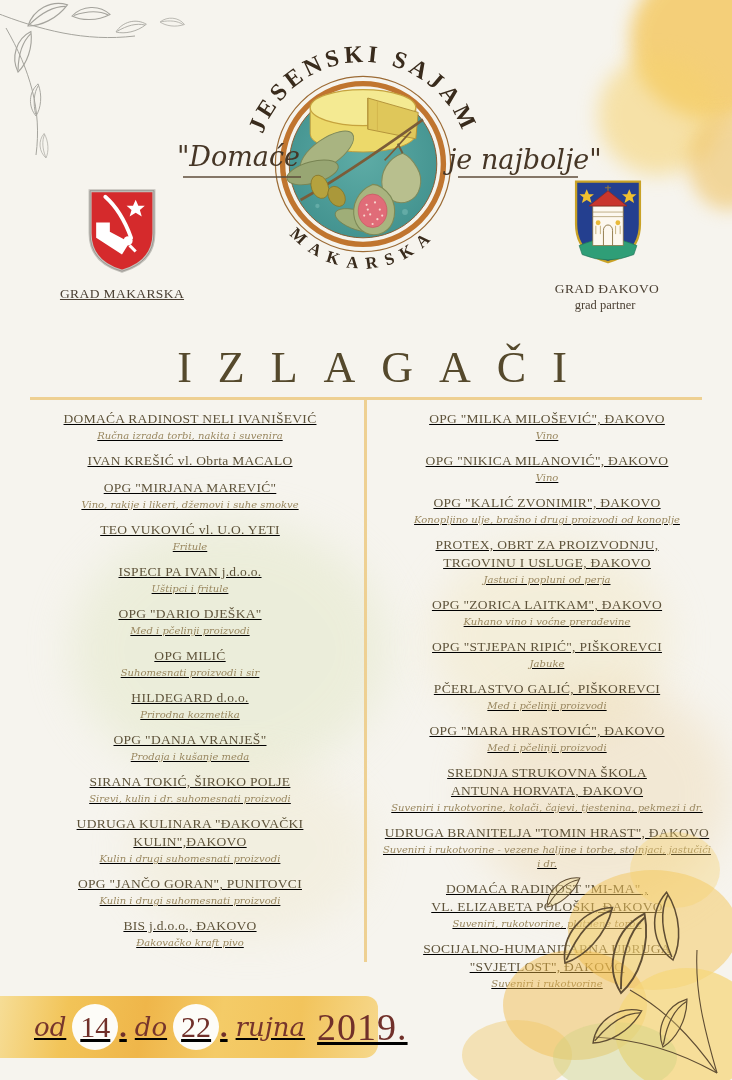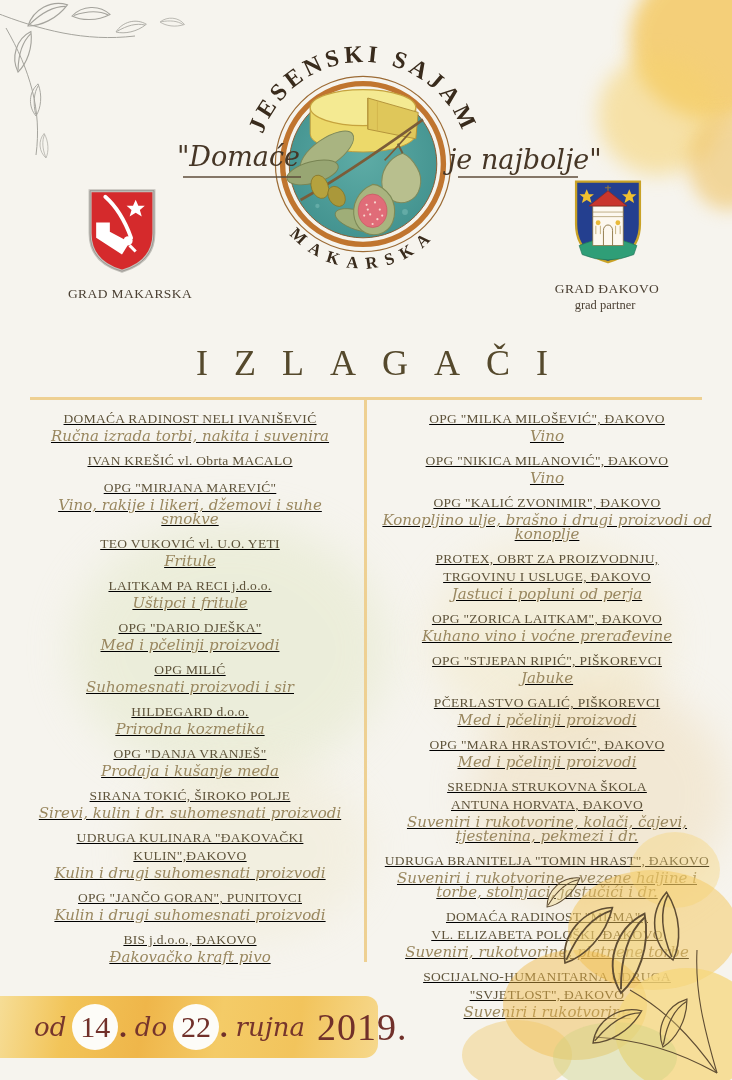--- a/index.html
+++ b/index.html
@@ -9,35 +9,35 @@
   .blob{position:absolute;border-radius:50%;pointer-events:none;}
   
   .quote{position:absolute;font-family:"DejaVu Serif",serif;font-style:italic;
     font-size:27px;color:#463626;white-space:nowrap;}
   .quote-line{position:absolute;height:2px;background:#5d4c39;opacity:.75;}
   
   .coa-caption{position:absolute;text-align:center;color:#4b4033;font-size:13.5px;letter-spacing:.4px;}
   .coa-sub{position:absolute;text-align:center;color:#4b4033;font-size:12.5px;}
   
   #section-title{position:absolute;top:342px;left:0;width:732px;text-align:center;
-    font-size:36px;color:#55492c;letter-spacing:26px;padding-left:38px;box-sizing:border-box;}
+    font-size:44px;color:#55492c;letter-spacing:26px;padding-left:38px;box-sizing:border-box;}
   .rule-h{position:absolute;background:#eed092;}
   
   .col{position:absolute;top:410px;display:flex;flex-direction:column;text-decoration:underline;}
   #col-left{left:28px;width:324px;}
   #col-right{left:382px;width:330px;}
   .entry{margin-bottom:9px;text-align:center;}
   .entry-name{font-size:13.5px;line-height:18px;color:#5f543b;letter-spacing:.3px;white-space:pre-line;}
-  .entry-desc{font-size:15px;line-height:14px;margin-top:1px;color:#99875f;
+  .entry-desc{font-size:10px;line-height:14px;margin-top:1px;color:#99875f;
     font-family:"DejaVu Serif",serif;font-style:italic;}
   
   #date-band{position:absolute;left:0;top:996px;width:378px;height:62px;
     border-radius:0 12px 14px 0;
     background:linear-gradient(100deg,#f6dd96 0%,#f2c458 18%,#efb64a 38%,#f4cb67 58%,#f2c45c 78%,#f6d88c 100%);
-    display:flex;align-items:center;padding-left:28px;box-sizing:border-box;}
+    display:flex;align-items:center;padding-left:28px;box-sizing:border-box;text-decoration:underline;}
   .date-word{font-family:"DejaVu Serif",serif;font-style:italic;font-size:26px;color:#76352c;margin:0 6px;}
   .date-circle{width:46px;height:46px;border-radius:50%;background:#fdfcf8;display:flex;
     align-items:center;justify-content:center;flex:0 0 auto;}
   .date-num{font-size:30px;color:#71302a;text-align:center;}
   .date-dot{font-size:30px;font-weight:bold;color:#71302a;margin:0 2px 0 1px;}
   .date-year{font-size:38px;color:#71302a;letter-spacing:1px;margin-left:6px;}
   svg{display:block;}
 </style>
 </head>
 <body>
@@ -140,21 +140,21 @@
     <path d="M8,6 H92 V62 Q92,100 50,112 Q8,100 8,62 Z" fill="#d52a2c" stroke="#c3c0ba" stroke-width="4"></path>
     <path d="M8,6 H92 V62 Q92,100 50,112 Q8,100 8,62 Z" fill="none" stroke="#8f8d88" stroke-width="1"></path>
     <polygon fill="#ffffff" points="68,18 71.5,26 80,26 73.5,31.5 76,40 68,35 60,40 62.5,31.5 56,26 64.5,26"></polygon>
     <g>
       <polygon fill="#ffffff" points="16,48 34,48 34,60 60,74 50,90 16,68"></polygon>
       <circle cx="58" cy="72" r="6" fill="#ffffff"></circle>
       <path d="M60,78 L68,86" stroke="#ffffff" stroke-width="4" fill="none"></path>
       <path d="M62,68 C54,46 44,28 28,14" stroke="#ffffff" stroke-width="5" fill="none" stroke-linecap="round"></path>
     </g>
   </svg>
-  <div class="coa-caption" style="left:40px;top:286px;width:180px;">GRAD MAKARSKA</div>
+  <div class="coa-caption" style="left:32px;top:286px;width:180px;text-decoration:underline;">GRAD MAKARSKA</div>
 
   <svg class="abs" style="left:570px;top:177px;" width="76" height="99" viewBox="0 0 100 130">
     <path d="M8,6 H92 V62 Q92,100 50,112 Q8,100 8,62 Z" fill="#243f8f" stroke="#c9a227" stroke-width="3"></path>
     <polygon fill="#f0c030" points="22,16 24.8,22.5 31.5,22.5 26.3,27 28.3,34 22,30 15.7,34 17.7,27 12.5,22.5 19.2,22.5"></polygon>
     <polygon fill="#f0c030" points="78,16 80.8,22.5 87.5,22.5 82.3,27 84.3,34 78,30 71.7,34 73.7,27 68.5,22.5 75.2,22.5"></polygon>
     <g>
       <path d="M12,90 Q50,72 88,90 L84,102 Q50,116 16,102 Z" fill="#2f9e77" stroke="#1e6e52" stroke-width=".8"></path>
       <rect x="30" y="38" width="40" height="52" fill="#fdf8ef" stroke="#8a7342" stroke-width="1"></rect>
       <polygon points="25,38 75,38 50,18" fill="#c9362c" stroke="#8a2a22" stroke-width="1"></polygon>
       <path d="M50,18 L50,11 M46,14 L54,14" stroke="#8a7342" stroke-width="1.6" fill="none"></path>
@@ -182,21 +182,21 @@
       </div>
       <div class="entry">
         <div class="entry-name">OPG "MIRJANA MAREVIĆ"</div>
         <div class="entry-desc">Vino, rakije i likeri, džemovi i suhe smokve</div>
       </div>
       <div class="entry">
         <div class="entry-name">TEO VUKOVIĆ vl. U.O. YETI</div>
         <div class="entry-desc">Fritule</div>
       </div>
       <div class="entry">
-        <div class="entry-name">LAITKAM PA RECI j.d.o.o.</div>
+        <div class="entry-name">ISPECI PA IVAN j.d.o.o.</div>
         <div class="entry-desc">Uštipci i fritule</div>
       </div>
       <div class="entry">
         <div class="entry-name">OPG "DARIO DJEŠKA"</div>
         <div class="entry-desc">Med i pčelinji proizvodi</div>
       </div>
       <div class="entry">
         <div class="entry-name">OPG MILIĆ</div>
         <div class="entry-desc">Suhomesnati proizvodi i sir</div>
       </div>

